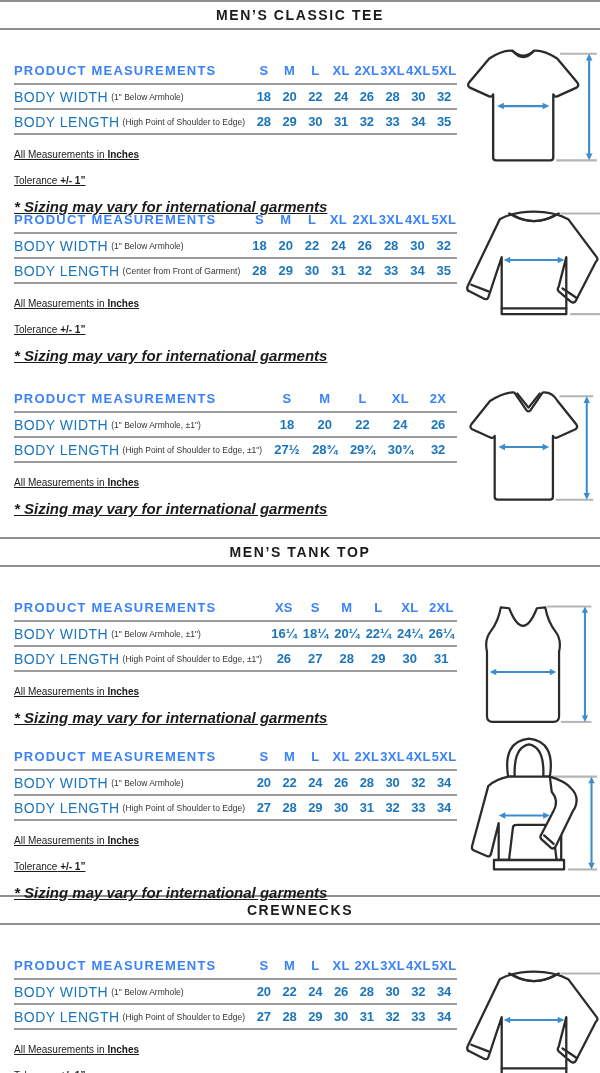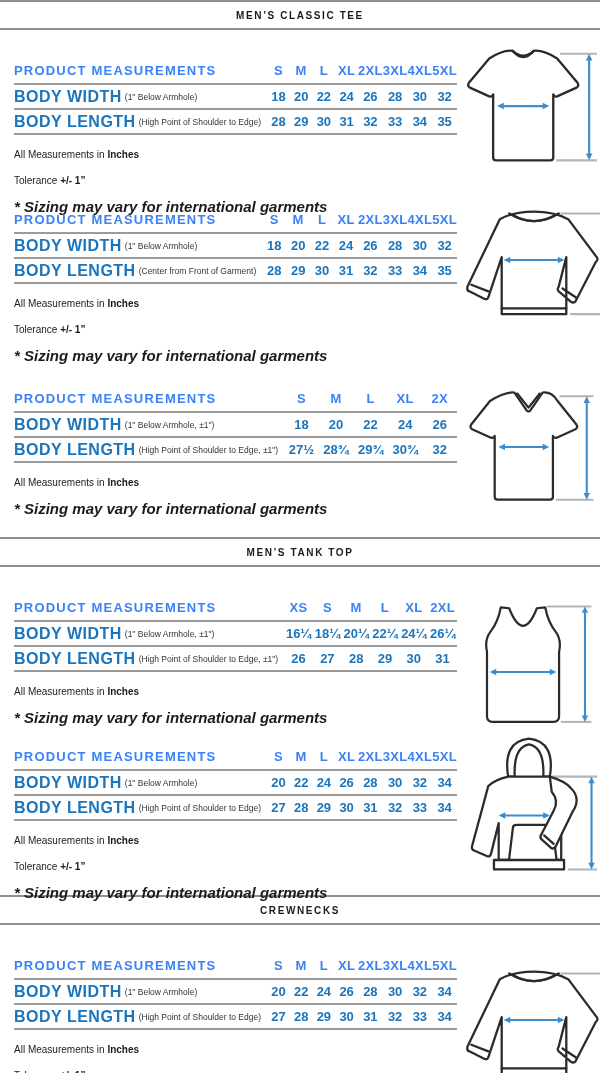--- a/index.html
+++ b/index.html
@@ -10,45 +10,45 @@
   }
   .page { width: 600px; }
 
   .section { height: 179px; box-sizing: border-box; }
 
   .sec-header {
     height: 26px; border-top: 2px solid #8f8f8f; border-bottom: 2px solid #8f8f8f;
     display: flex; align-items: center; justify-content: center;
   }
   .sec-title {
-    margin: 0; font-size: 10px; font-weight: 800; letter-spacing: 1.6px; color: #1b1b1b;
+    margin: 0; font-size: 14px; font-weight: 800; letter-spacing: 1.6px; color: #1b1b1b;
   }
 
   .sec-body { display: flex; padding-left: 14px; }
   .table-col { flex: 0 0 443px; padding-top: 30px; }
   .garment-col { flex: 1; display: flex; justify-content: flex-end; align-items: flex-start; padding-right: 1px; }
 
   .mtable {
     display: grid;
     grid-template-columns: max-content repeat(var(--cols), 1fr);
     width: 443px;
   }
   .cell { box-sizing: border-box; border-bottom: 2px solid #9b9b9b; }
   .cell.head {
     height: 25px; display: flex; align-items: flex-end; padding-bottom: 5px;
     font-weight: 800; font-size: 13px; letter-spacing: 1.2px; color: #3b82f6; white-space: nowrap;
   }
   .cell.head.size-cell { justify-content: center; letter-spacing: 0.3px; padding-left: 0; }
   .cell.data { height: 25px; display: flex; align-items: center; white-space: nowrap; }
   .cell.data.val-cell { justify-content: center; color: #1B75BC; font-weight: 800; font-size: 13px; }
-  .rl { color: #1B75BC; font-weight: 700; font-size: 16px; letter-spacing: 0.5px; }
+  .rl { color: #1B75BC; font-weight: 400; font-size: 14px; letter-spacing: 0.5px; }
   .rn { color: #333333; font-size: 8.5px; margin-left: 3px; padding-right: 6px; }
 
   .footnotes { margin-top: 7px; }
-  .fn { font-size: 10px; color: #1b1b1b; margin-top: 14px; line-height: 12px; }
+  .fn { font-size: 10px; color: #1b1b1b; margin-top: 14px; line-height: 12px; text-decoration: underline; }
   .fn .fn-bold { font-weight: 800; }
   .fn-sizing { font-weight: 700; font-style: italic; font-size: 15px; }
 
   .garment-col svg { display: block; }
   .g-tshirt    { margin-top: 14px; }
   .g-vneck     { margin-top: 28px; }
   .g-tank      { margin-top: 32px; }
   .g-longsleeve{ margin-top: 24px; }
   .g-hoodie    { margin-top: 18px; }
   .g-crewneck  { margin-top: 38px; }

